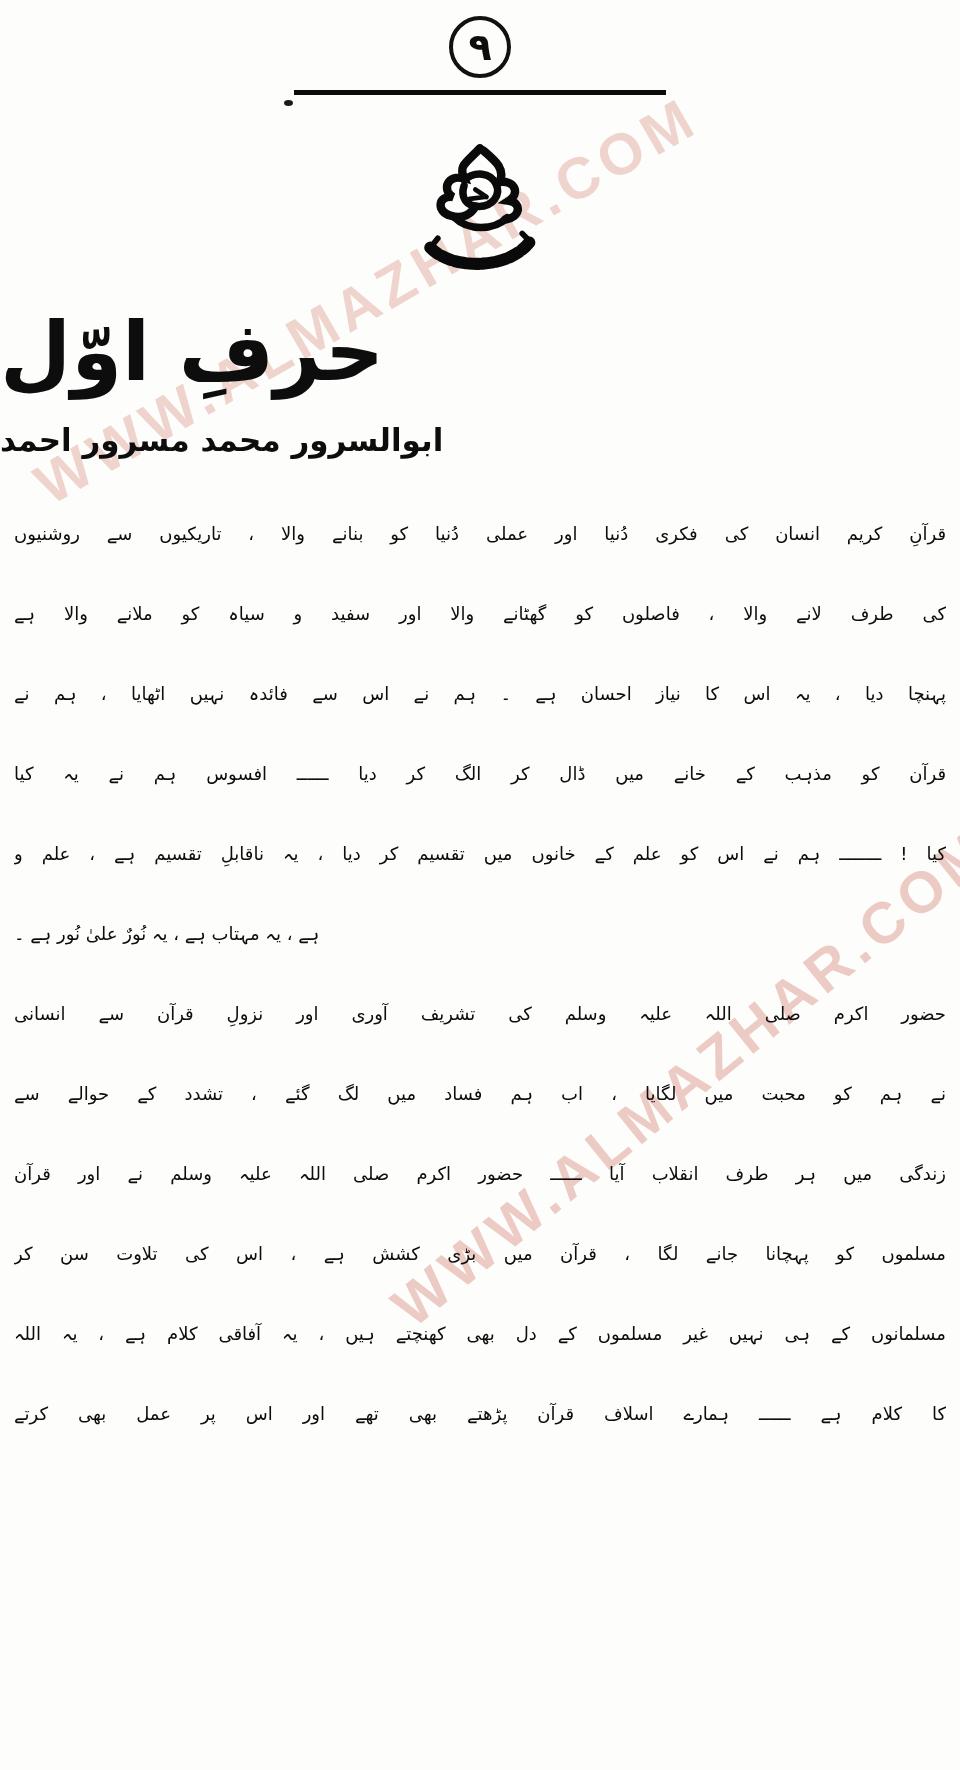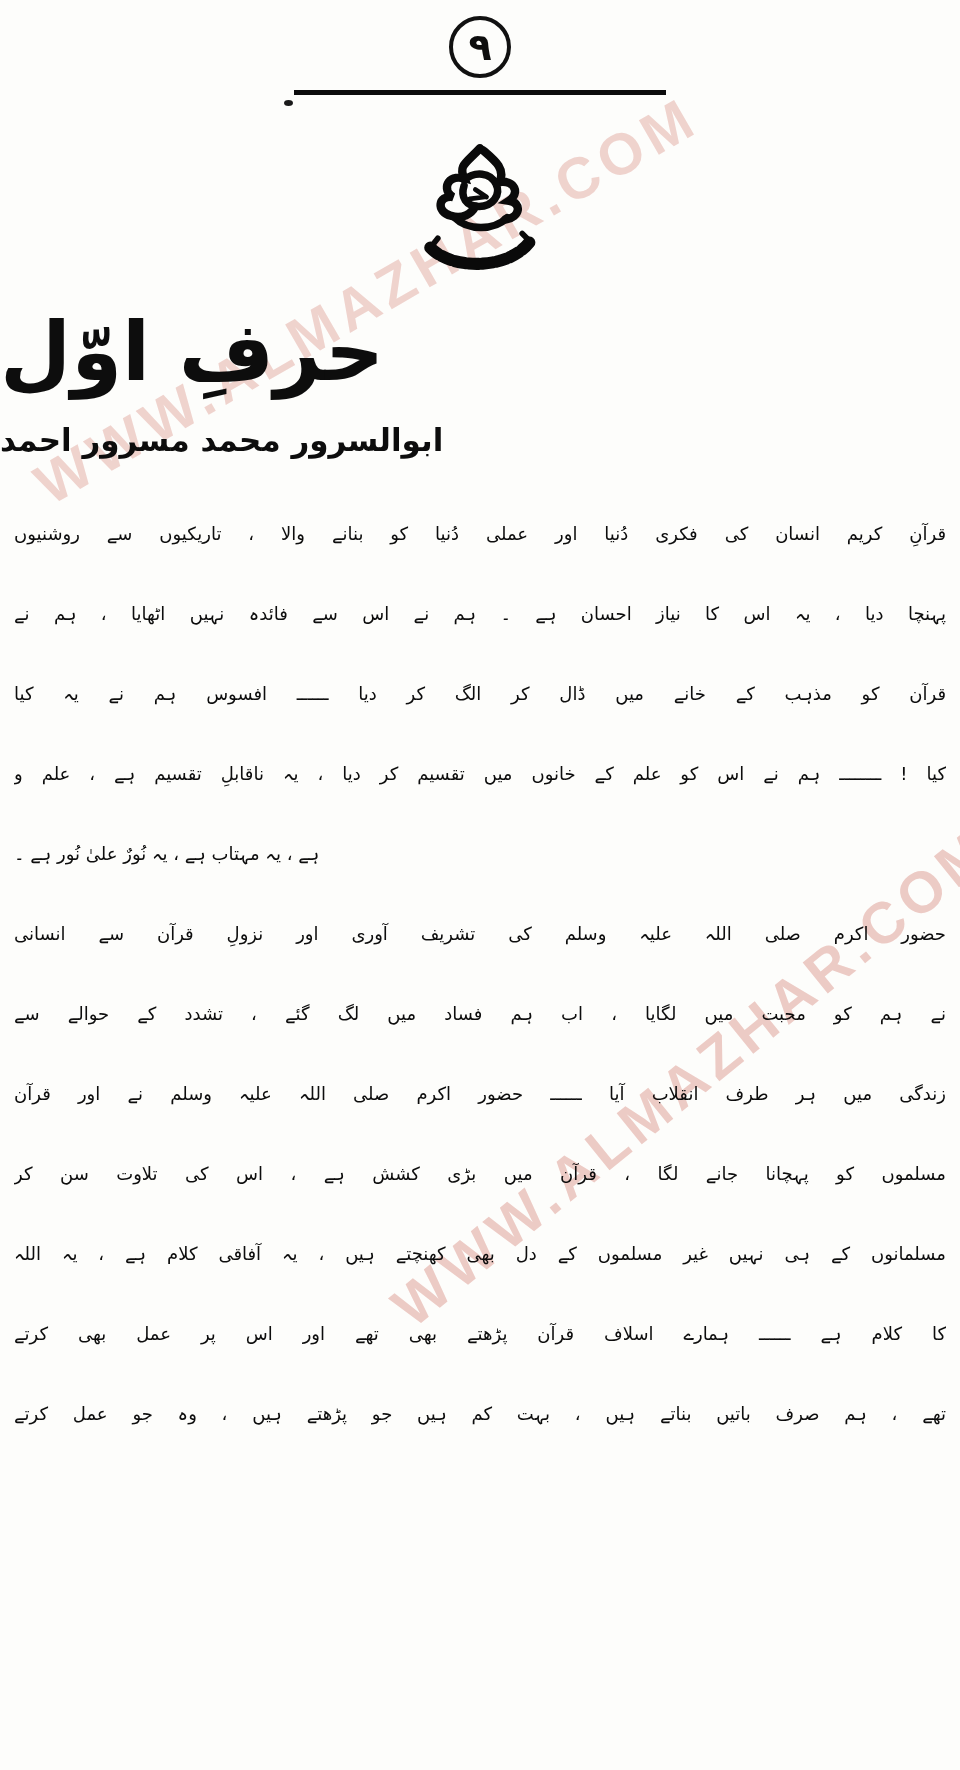--- a/index.html
+++ b/index.html
@@ -122,26 +122,26 @@
       </g>
     </svg>
   </div>
 
   <h1 class="title">حرفِ اوّل</h1>
 
   <div class="author">ابوالسرور محمد مسرور احمد</div>
 
   <div class="body">
     <div class="line">قرآنِ کریم انسان کی فکری دُنیا اور عملی دُنیا کو بنانے والا ، تاریکیوں سے روشنیوں</div>
+    <div class="line">کی طرف لانے والا ، فاصلوں کو گھٹانے والا اور سفید و سیاہ کو ملانے والا ہے</div>
     <div class="line">پہنچا دیا ، یہ اس کا نیاز احسان ہے ۔ ہم نے اس سے فائدہ نہیں اٹھایا ، ہم نے</div>
     <div class="line">قرآن کو مذہب کے خانے میں ڈال کر الگ کر دیا ــــــ افسوس ہم نے یہ کیا</div>
     <div class="line">کیا ! ــــــــ ہم نے اس کو علم کے خانوں میں تقسیم کر دیا ، یہ ناقابلِ تقسیم ہے ، علم و</div>
     <div class="line end-left">ہے ، یہ مہتاب ہے ، یہ نُورٌ علیٰ نُور ہے ۔</div>
     <div class="line">حضور اکرم صلی اللہ علیہ وسلم کی تشریف آوری اور نزولِ قرآن سے انسانی</div>
     <div class="line">نے ہم کو محبت میں لگایا ، اب ہم فساد میں لگ گئے ، تشدد کے حوالے سے</div>
     <div class="line">زندگی میں ہر طرف انقلاب آیا ــــــ حضور اکرم صلی اللہ علیہ وسلم نے اور قرآن</div>
     <div class="line">مسلموں کو پہچانا جانے لگا ، قرآن میں بڑی کشش ہے ، اس کی تلاوت سن کر</div>
     <div class="line">مسلمانوں کے ہی نہیں غیر مسلموں کے دل بھی کھنچتے ہیں ، یہ آفاقی کلام ہے ، یہ اللہ</div>
     <div class="line">کا کلام ہے ــــــ ہمارے اسلاف قرآن پڑھتے بھی تھے اور اس پر عمل بھی کرتے</div>
-    <div class="line">تھے ، ہم صرف باتیں بناتے ہیں ، بہت کم ہیں جو پڑھتے ہیں ، وہ جو عمل کرتے</div>
   </div>
 
 </div>
 
 </body></html>

